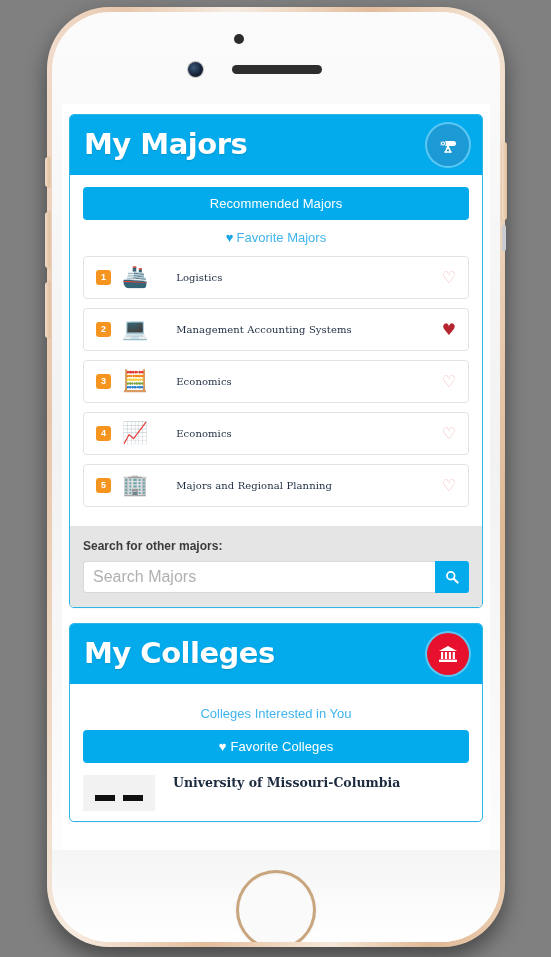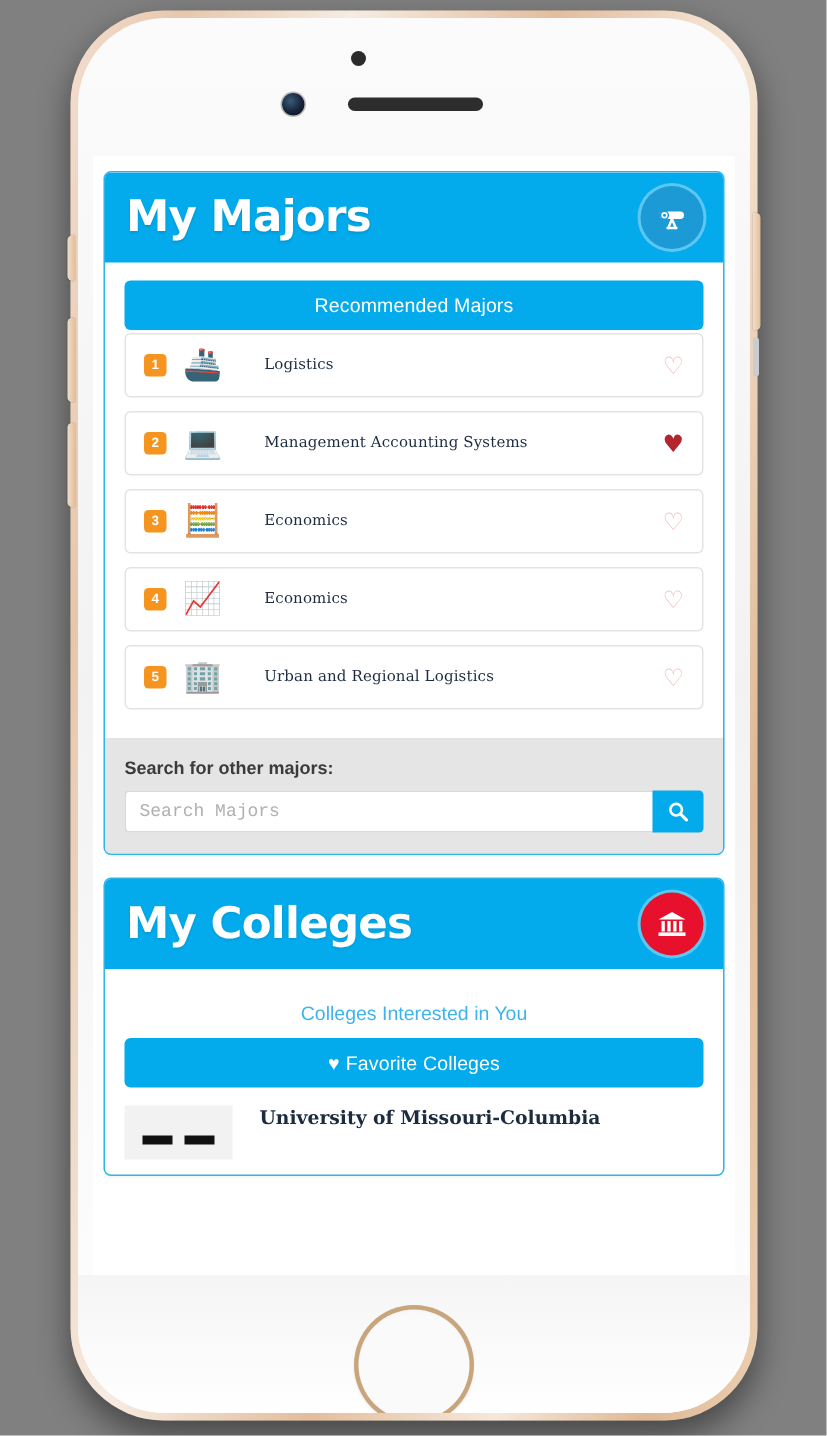--- a/index.html
+++ b/index.html
@@ -262,23 +262,23 @@
     margin-bottom: 8px;
   }
   .search-group { display: flex; }
   .search-input {
     flex: 1 1 auto;
     border: 1px solid #d9d9d9;
     border-right: none;
     border-radius: 3px 0 0 3px;
     background: #ffffff;
     padding: 6px 9px;
-    font-size: 12px;
+    font-size: 16px;
     color: #555;
-    font-family: Liberation Mono, monospace;
+    font-family: Liberation Sans, sans-serif;
     outline: none;
     min-width: 0;
   }
   .search-input::placeholder { color: #b0b0b0; }
   .search-btn {
     flex: 0 0 auto;
     width: 34px;
     border: none;
     border-radius: 0 3px 3px 0;
     background: #03ABEC;
@@ -352,20 +352,23 @@
                   <circle cx="7" cy="10.5" r="1" fill="#1C9AD6"></circle>
                   <path d="M12 13 L9.5 19 M12 13 L14.5 19" stroke="#ffffff" stroke-width="1.6" stroke-linecap="round"></path>
                   <path d="M9 19 h6" stroke="#ffffff" stroke-width="1.6" stroke-linecap="round"></path>
                 </svg>
               </span>
             </div>
 
             <div class="panel-body">
               <button class="tab-btn">Recommended Majors</button>
 
+              <a class="tab-link">
+                <span class="hrt">♥</span><span>Favorite Majors</span>
+              </a>
 
               <div class="major-list">
 
                 <div class="major-row">
                   <span class="rank">1</span>
                   <span class="m-emoji">🚢</span>
                   <span class="m-name">Logistics</span>
                   <span class="fav">♡</span>
                 </div>
 
@@ -386,21 +389,21 @@
                 <div class="major-row">
                   <span class="rank">4</span>
                   <span class="m-emoji">📈</span>
                   <span class="m-name">Economics</span>
                   <span class="fav">♡</span>
                 </div>
 
                 <div class="major-row">
                   <span class="rank">5</span>
                   <span class="m-emoji">🏢</span>
-                  <span class="m-name">Urban and Regional Logistics</span>
+                  <span class="m-name">Majors and Regional Planning</span>
                   <span class="fav">♡</span>
                 </div>
 
               </div>
             </div>
 
             <div class="panel-foot">
               <div class="foot-label">Search for other majors:</div>
               <div class="search-group">
                 <input class="search-input" type="text" placeholder="Search Majors" style="">

